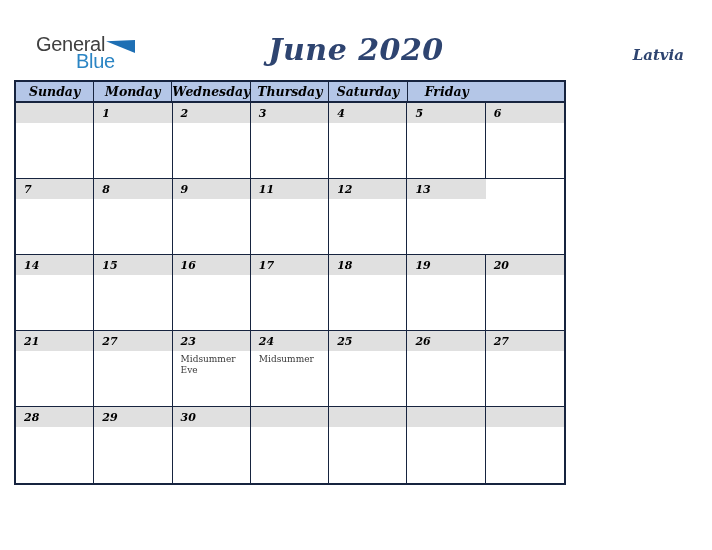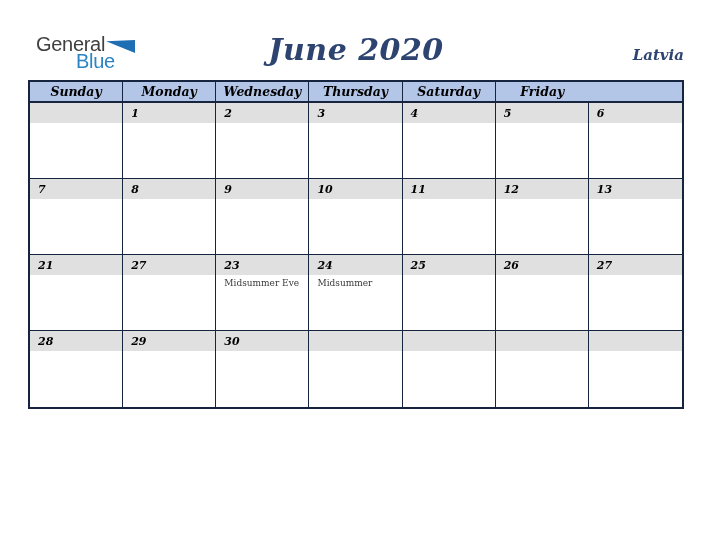--- a/index.html
+++ b/index.html
@@ -25,21 +25,21 @@
   .logo-triangle{display:inline-block;width:29px;height:13px;background:var(--logo-triangle);
     clip-path:polygon(0 10%,100% 0,100% 100%);margin-left:1px;margin-bottom:1px;}
   .logo-row2{font-size:20px;color:var(--logo-blue);margin-left:40px;margin-top:-3px;letter-spacing:-0.3px;}
 
   .page-title{position:absolute;left:0;right:0;top:32px;text-align:center;
     font-size:30px;font-weight:bold;font-style:italic;color:var(--title-text);letter-spacing:0.5px;}
   .region-label{position:absolute;right:28px;top:46px;font-size:15px;font-weight:bold;
     font-style:italic;color:var(--title-text);}
 
   
-  .calendar{margin:0 28px;width:656px;border:2px solid var(--border);}
+  .calendar{margin:0 14px;width:552px;border:2px solid var(--border);}
   .cal-head{display:grid;grid-template-columns:repeat(7,1fr);background:var(--header-bg);
     border-bottom:2px solid var(--border);height:21px;}
   .day-name{font-size:12.5px;font-weight:bold;font-style:italic;color:var(--day-text);
     text-align:center;line-height:20px;border-right:1px solid var(--border);}
   .day-name:last-child{border-right:none;}
 
   .week-row{display:grid;grid-template-columns:repeat(7,1fr);height:76px;border-bottom:1px solid var(--border);}
   .week-row:last-child{border-bottom:none;}
   .cell{border-right:1px solid var(--border);display:flex;flex-direction:column;overflow:hidden;}
   .cell:last-child{border-right:none;}
@@ -99,30 +99,50 @@
         <div class="cell">
           <div class="num-strip">7</div>
         </div>
         <div class="cell">
           <div class="num-strip">8</div>
         </div>
         <div class="cell">
           <div class="num-strip">9</div>
         </div>
         <div class="cell">
-          <div class="num-strip">10</div>
-        </div>
-        <div class="cell">
           <div class="num-strip">11</div>
         </div>
         <div class="cell">
           <div class="num-strip">12</div>
         </div>
         <div class="cell">
           <div class="num-strip">13</div>
+        </div>
+      </div>
+      <div class="week-row">
+        <div class="cell">
+          <div class="num-strip">14</div>
+        </div>
+        <div class="cell">
+          <div class="num-strip">15</div>
+        </div>
+        <div class="cell">
+          <div class="num-strip">16</div>
+        </div>
+        <div class="cell">
+          <div class="num-strip">17</div>
+        </div>
+        <div class="cell">
+          <div class="num-strip">18</div>
+        </div>
+        <div class="cell">
+          <div class="num-strip">19</div>
+        </div>
+        <div class="cell">
+          <div class="num-strip">20</div>
         </div>
       </div>
       <div class="week-row">
         <div class="cell">
           <div class="num-strip">21</div>
         </div>
         <div class="cell">
           <div class="num-strip">27</div>
         </div>
         <div class="cell">

